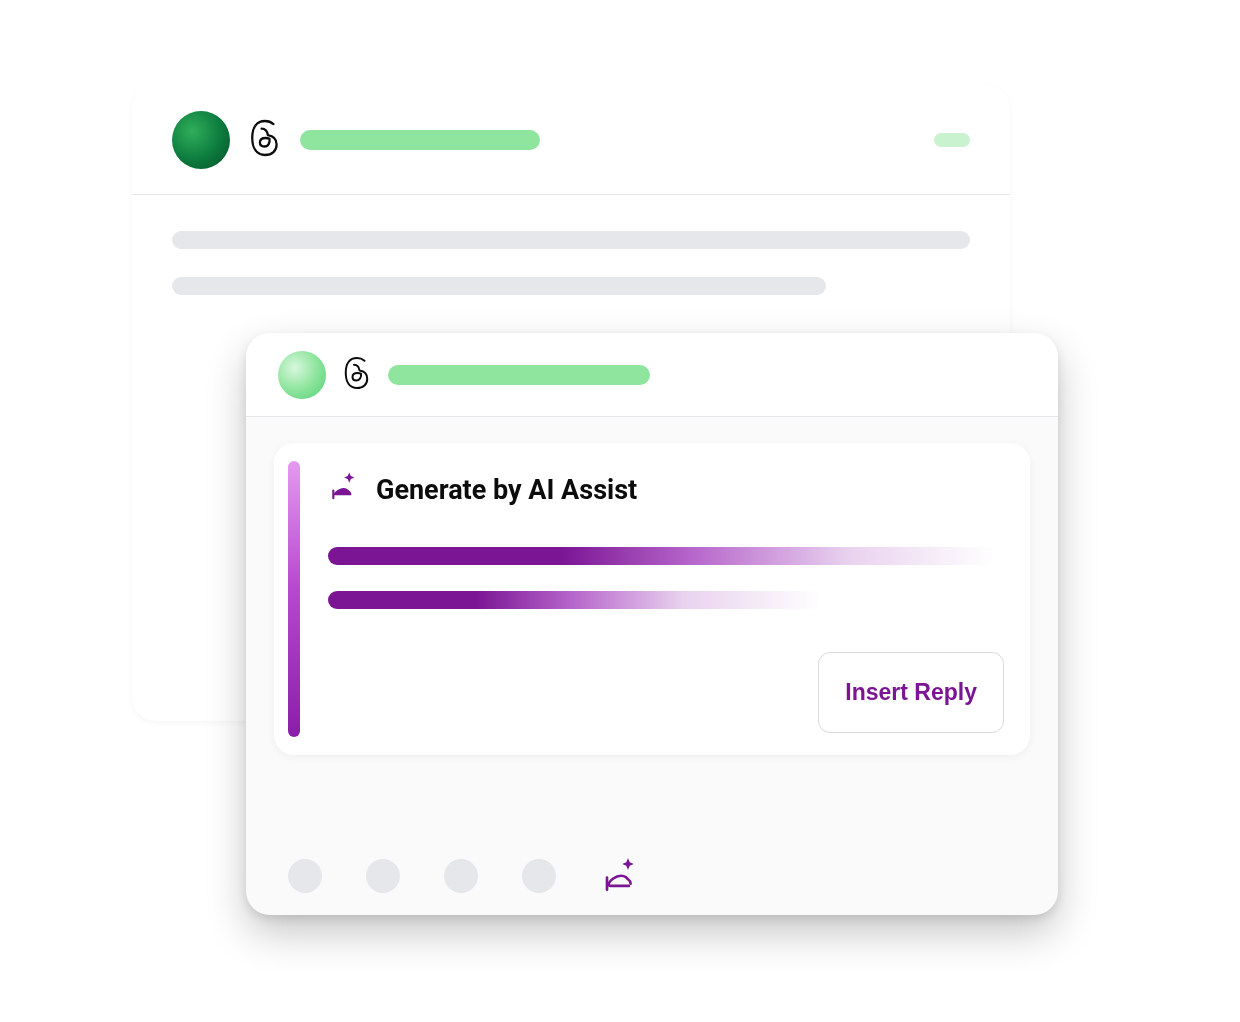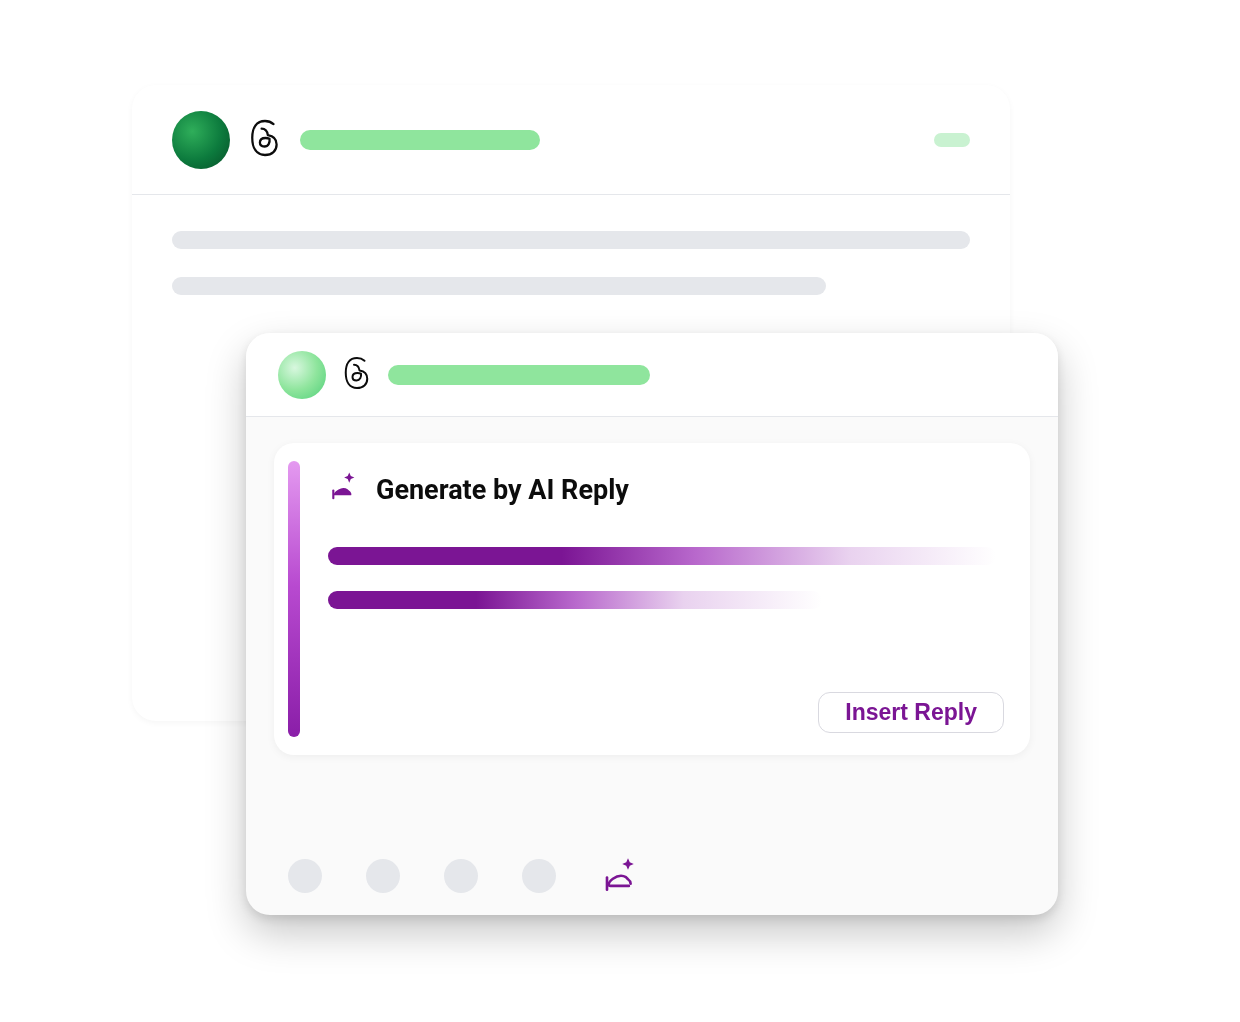--- a/index.html
+++ b/index.html
@@ -114,21 +114,21 @@
     width: 74%;
     background: linear-gradient(90deg, #7b1594 0%, #7b1594 30%, #b868cc 50%, #e9d2ef 72%, #ffffff 100%);
   }
   .insert-btn {
     position: absolute;
     right: 26px; bottom: 22px;
     border: 1px solid #d9d9e0;
     background: #fff;
     color: #7b1594;
     font-size: 23px; font-weight: 600;
-    padding: 6px 26px;
+    padding: 26px 26px;
     border-radius: 12px;
     cursor: pointer;
   }
 
   .toolbar {
     height: 78px;
     display: flex; align-items: center;
     gap: 44px;
     padding: 0 42px;
   }
@@ -181,21 +181,21 @@
         <div class="ai-title-row">
           <span>
             <svg width="34" height="34" viewBox="0 0 48 48">
               <g fill="#7b1594">
                 <path d="M30 2l2.2 5 5 2.2-5 2.2L30 16.6 27.8 11.4 22.8 9.2 27.8 7z"></path>
                 <path d="M8 34c0-4 8-10 14-10 2 0 4 .6 5.6 1.6L30 28c2 1.4 3 3.2 3 5 0 .8-.6 1.4-1.4 1.4H10c-1.2 0-2-.6-2-1.4z"></path>
                 <rect x="6" y="26" width="3" height="14" rx="1.5"></rect>
               </g>
             </svg>
           </span>
-          <div class="ai-title">Generate by AI Reply</div>
+          <div class="ai-title">Generate by AI Assist</div>
         </div>
         <div class="ai-line l1"></div>
         <div class="ai-line l2"></div>
         <button class="insert-btn">Insert Reply</button>
       </div>
     </div>
 
     <div class="toolbar">
       <div class="tb-dot"></div>
       <div class="tb-dot"></div>

